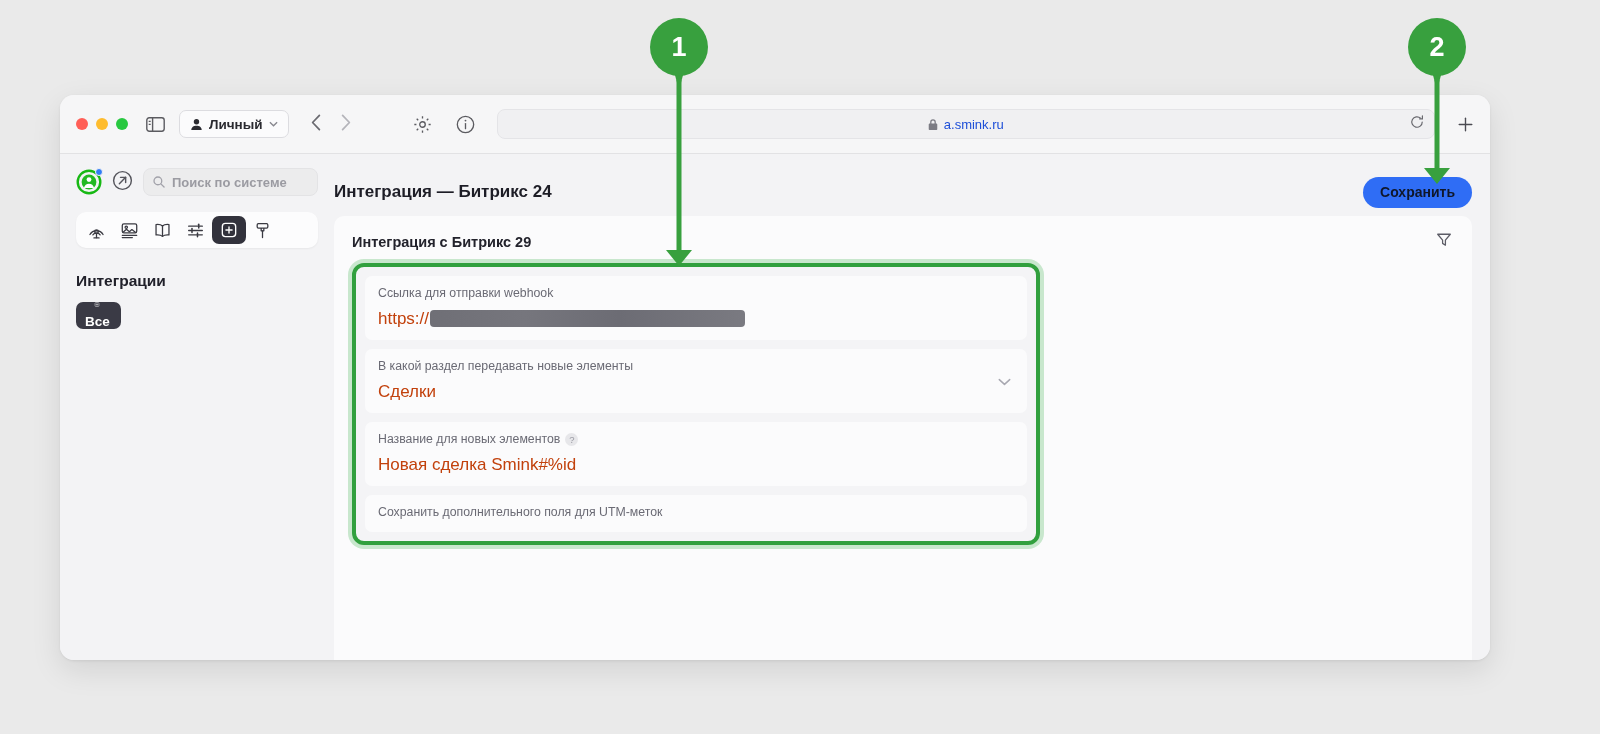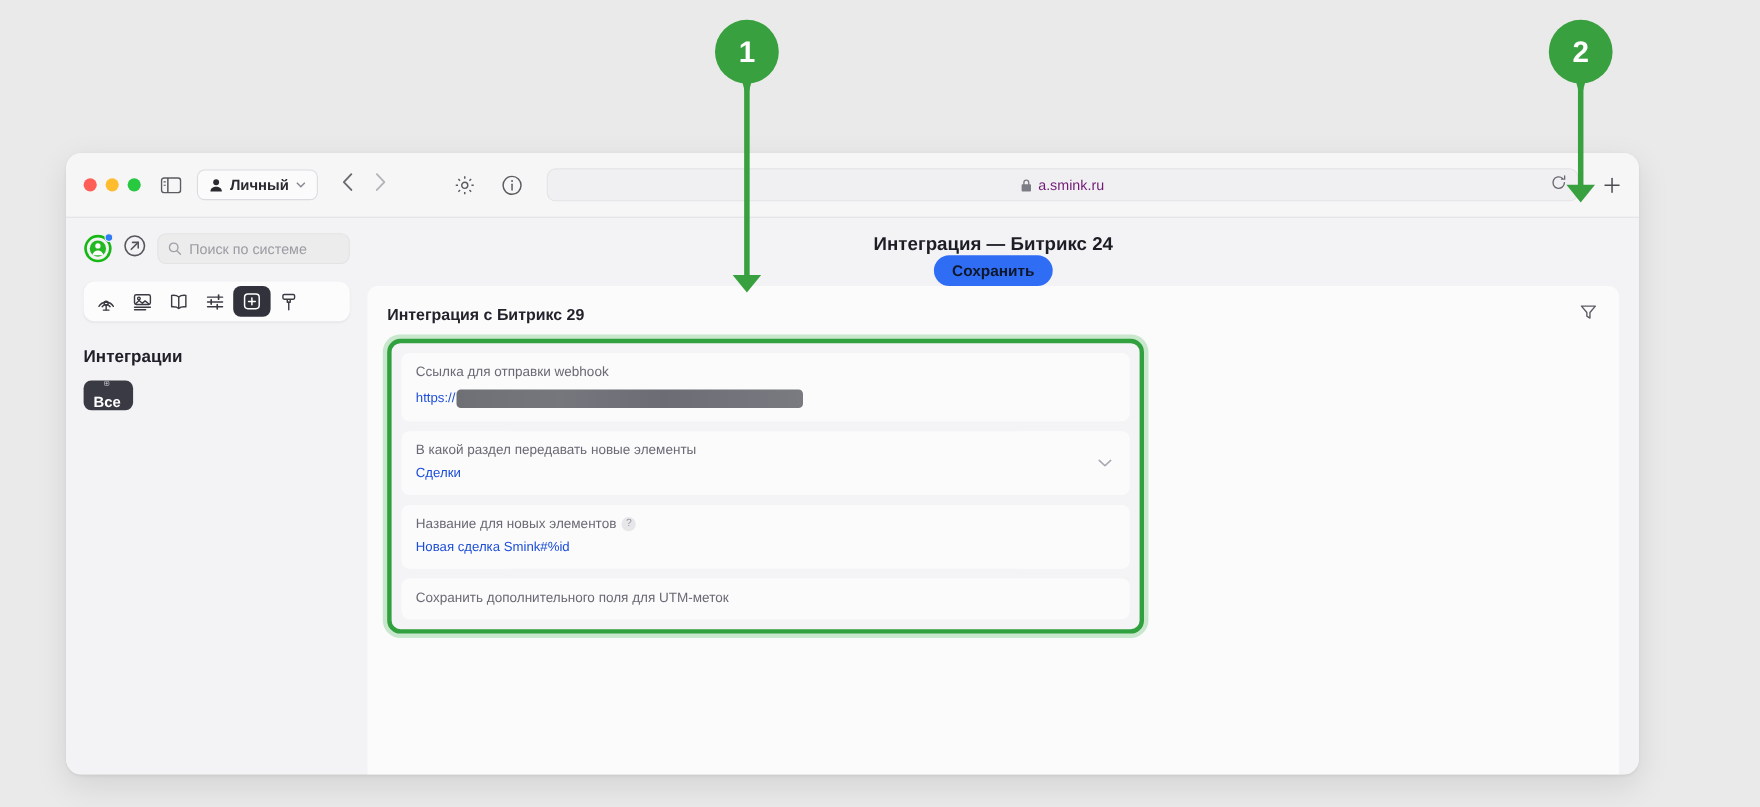--- a/index.html
+++ b/index.html
@@ -25,21 +25,20 @@
   .browser-window {
     position: absolute;
     left: 60px;
     top: 95px;
     width: 1430px;
     height: 565px;
     background: #f3f3f5;
     border-radius: 14px;
     box-shadow: 0 10px 30px rgba(0,0,0,.10), 0 1px 3px rgba(0,0,0,.07);
     overflow: hidden;
-    margin-top: 44px;
   }
 
   
   .chrome {
     height: 59px;
     background: #f6f6f7;
     display: flex;
     align-items: center;
     padding: 0 16px;
     position: relative;
@@ -84,21 +83,21 @@
     margin-left: 22px;
     margin-right: 14px;
     background: #f0f0f2;
     border: 1px solid #e4e4e7;
     border-radius: 8px;
     display: flex;
     align-items: center;
     justify-content: center;
   }
   .url-inner { display: flex; align-items: center; gap: 6px; }
-  .url-text { font-size: 13px; color: #701a75; }
+  .url-text { font-size: 13px; color: #1d4ed8; }
   .reload { position: absolute; right: 10px; color: #6a6a70; }
 
   .new-tab { color: #4b4b52; margin-left: 8px; }
 
   
   .app-body { display: flex; height: 506px; background: #f3f3f5; }
 
   
   .sidebar { width: 274px; padding: 14px 16px 0 16px; flex-shrink: 0; }
 
@@ -114,20 +113,21 @@
   .share-circle { color: #55555c; flex-shrink: 0; }
 
   .search-box {
     flex: 1;
     height: 28px;
     background: #ececed;
     border: 1px solid #e3e3e5;
     border-radius: 8px;
     display: flex; align-items: center; gap: 7px;
     padding: 0 9px;
+    font-weight: bold;
   }
   .search-box .ph { font-size: 13px; color: #9b9ba2; white-space: nowrap; }
 
   .tool-strip {
     margin-top: 16px;
     height: 36px;
     background: #fcfcfd;
     border-radius: 10px;
     display: flex; align-items: center;
     padding: 0 4px;
@@ -155,21 +155,20 @@
     font-size: 13.5px; font-weight: 600; flex-direction: column;
   }
 
   
   .content { flex: 1; padding: 14px 18px 0 0; display: flex; flex-direction: column; min-width: 0; }
 
   .content-head {
     height: 48px;
     display: flex; align-items: center; justify-content: space-between;
     padding-left: 0;
-    flex-direction: column;
   }
   .page-title { font-size: 17px; font-weight: 700; color: #1d1d26; }
 
   .save-btn {
     height: 31px; padding: 0 17px;
     background: #2f6df5; color: #0f172a;
     border: none; border-radius: 16px;
     font-size: 14px; font-weight: 600;
     font-family: inherit;
     cursor: pointer;
@@ -210,22 +209,22 @@
 
   .field-label {
     font-size: 12.3px;
     color: #6a6a74;
     display: flex; align-items: center; gap: 5px;
     line-height: 1.1;
     text-align: right;
   }
   .field-value {
     margin-top: 8px;
-    font-size: 12px;
-    color: #1d4ed8;
+    font-size: 17px;
+    color: #c2410c;
     line-height: 1.15;
     display: flex; align-items: center;
   }
 
   .help-q {
     width: 13px; height: 13px;
     border-radius: 50%;
     background: #e7e7ea;
     color: #9a9aa3;
     font-size: 9.5px;

